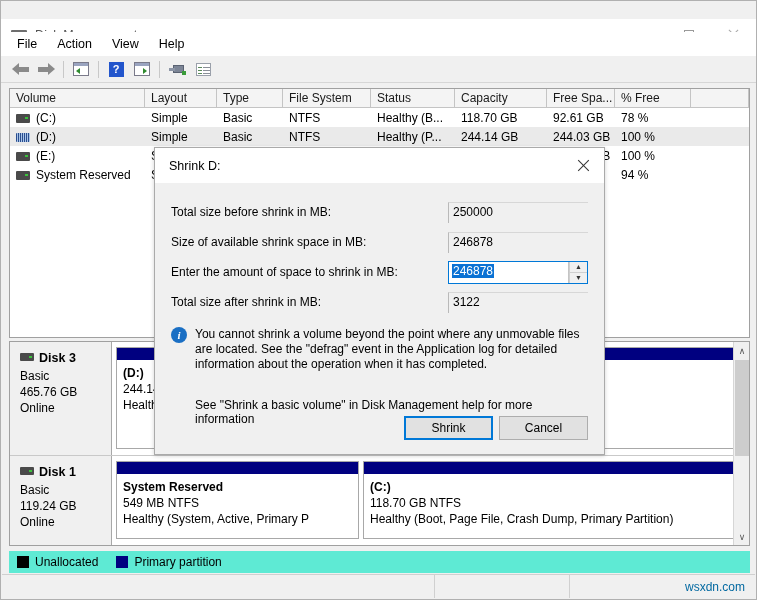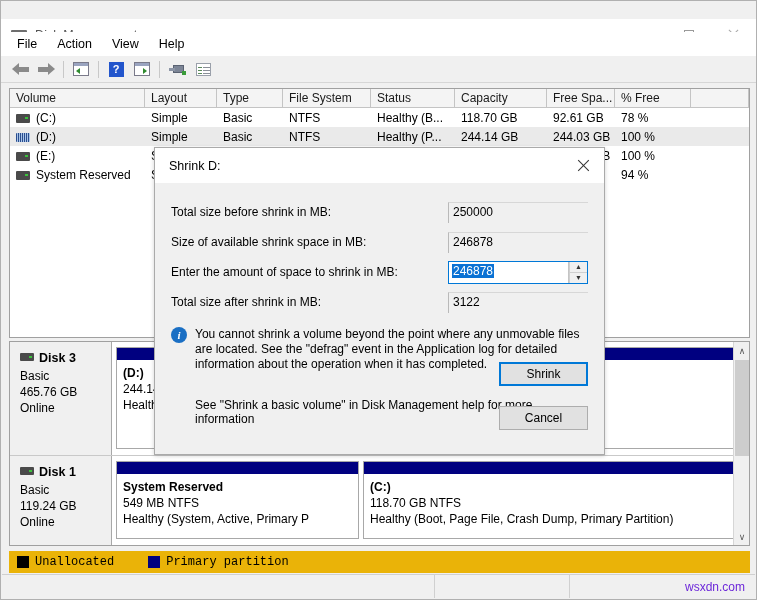--- a/index.html
+++ b/index.html
@@ -180,36 +180,36 @@
   .dv-scroll {
     position: absolute; right: 0; top: 0; width: 16px; height: 100%;
     background: #f0f0f0; border-left: 1px solid #d6d6d6;
   }
   .dv-arrow { width: 16px; height: 17px; display:flex;align-items:center;justify-content:center;color:#5a5a5a;font-size:9px;}
   .dv-thumb { position:absolute; left:1px; top:18px; width:14px; height:96px; background:#cdcdcd; }
 
   
   .legend {
     position: absolute; left: 8px; top: 550px; width: 741px; height: 22px;
-    display: flex; align-items: center; padding-left: 8px; gap: 24px;
-    font-size: 12px; background:#eab308;font-family:Liberation Mono, monospace;
+    display: flex; align-items: center; padding-left: 8px; gap: 8px;
+    font-size: 12px; background:#5eead4;
   }
   .swatch { width: 12px; height: 12px; display:inline-block; }
   .legend .grp { display:flex; align-items:center; gap:6px; margin-right: 10px;}
 
   
   .statusbar {
     position: absolute; left: 1px; bottom: 1px; width: 753px; height: 24px;
     background: #f0f0f0; border-top: 1px solid #d0d0d0; display: flex;
   }
   .sb-cell { border-right: 1px solid #d0d0d0; height: 100%; }
   .sb-c1 { flex: 1; }
   .sb-c2 { width: 135px; }
   .sb-c3 { width: 185px; display:flex; align-items:center; justify-content:flex-end; padding-right:10px;
-           color:#6d28d9; font-size:12px; border-right:none;}
+           color:#0369a1; font-size:12px; border-right:none;}
 
   
   .dialog {
     position: absolute; left: 153px; top: 146px; width: 451px; height: 308px;
     background: #f0f0f0; border: 1px solid #aaaaaa;
     box-shadow: 0 1px 4px rgba(0,0,0,.18);
   }
   .dlg-title {
     height: 35px; background: #ffffff; display: flex; align-items: center;
     padding-left: 14px; font-size: 12.5px;
@@ -253,21 +253,21 @@
   .info-icon {
     width: 16px; height: 16px; border-radius: 50%; background: #1a6fc4;
     color: #fff; font-size: 11px; font-weight: bold; font-style: italic;
     display:flex;align-items:center;justify-content:center; flex:none; margin-right: 8px;
     font-family: "Liberation Serif", serif;
   }
   .info-text { font-size: 12px; line-height: 15px; }
   .help-line { padding: 26px 16px 0 40px; font-size: 12px; }
 
   .dlg-buttons {
-    position: absolute; right: 16px; bottom: 24px; display: flex; gap: 20px; flex-direction: column;
+    position: absolute; right: 16px; bottom: 14px; display: flex; gap: 6px;
   }
   .btn {
     width: 89px; height: 24px; background: #e1e1e1; border: 1px solid #adadad;
     font-size: 12px; display:flex;align-items:center;justify-content:center;
   }
   .btn.default { border: 2px solid #0078d7; }
 </style>
 </head>
 <body>
 

